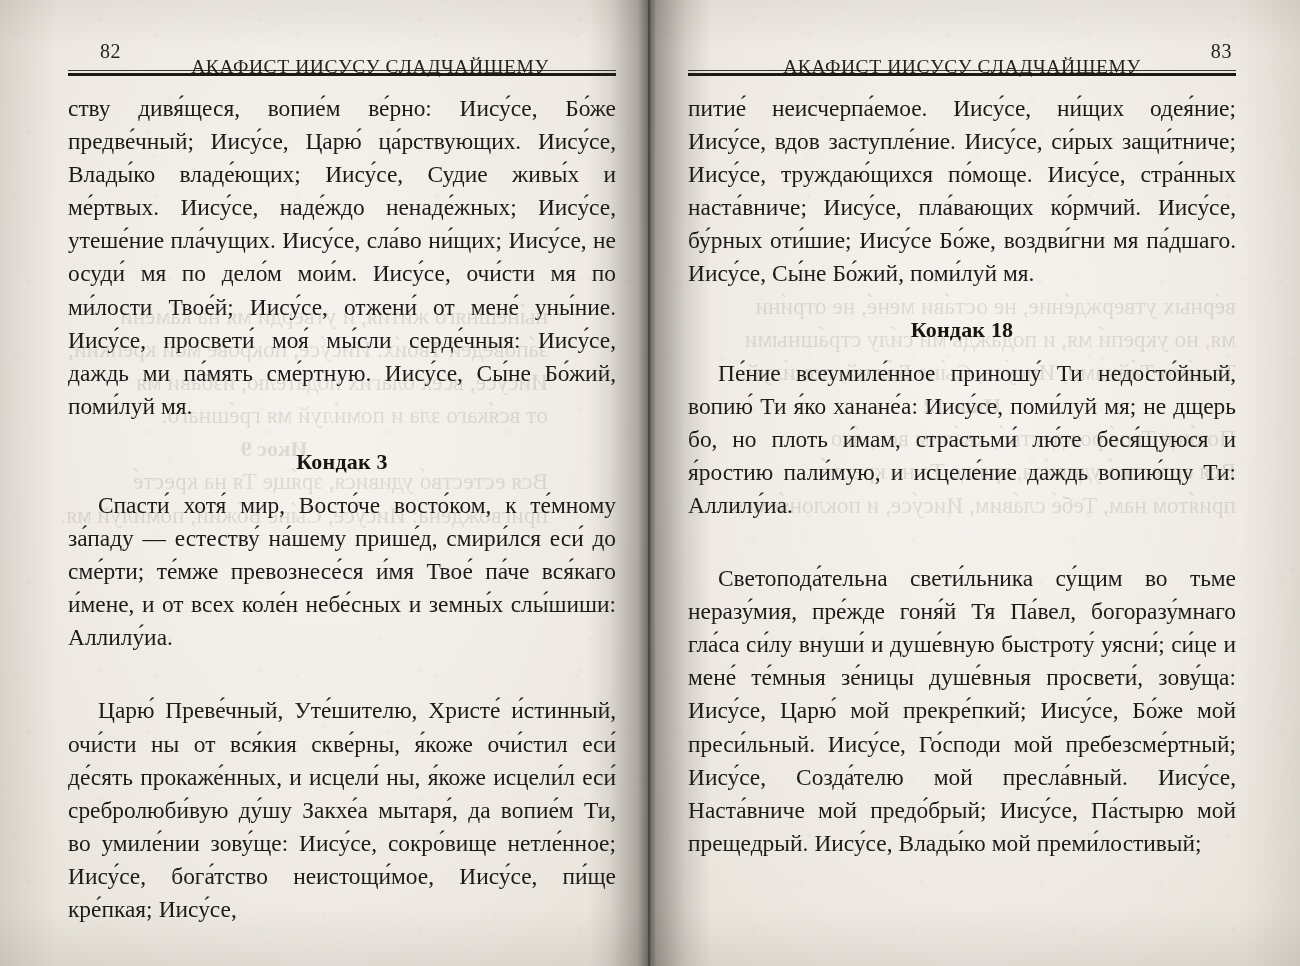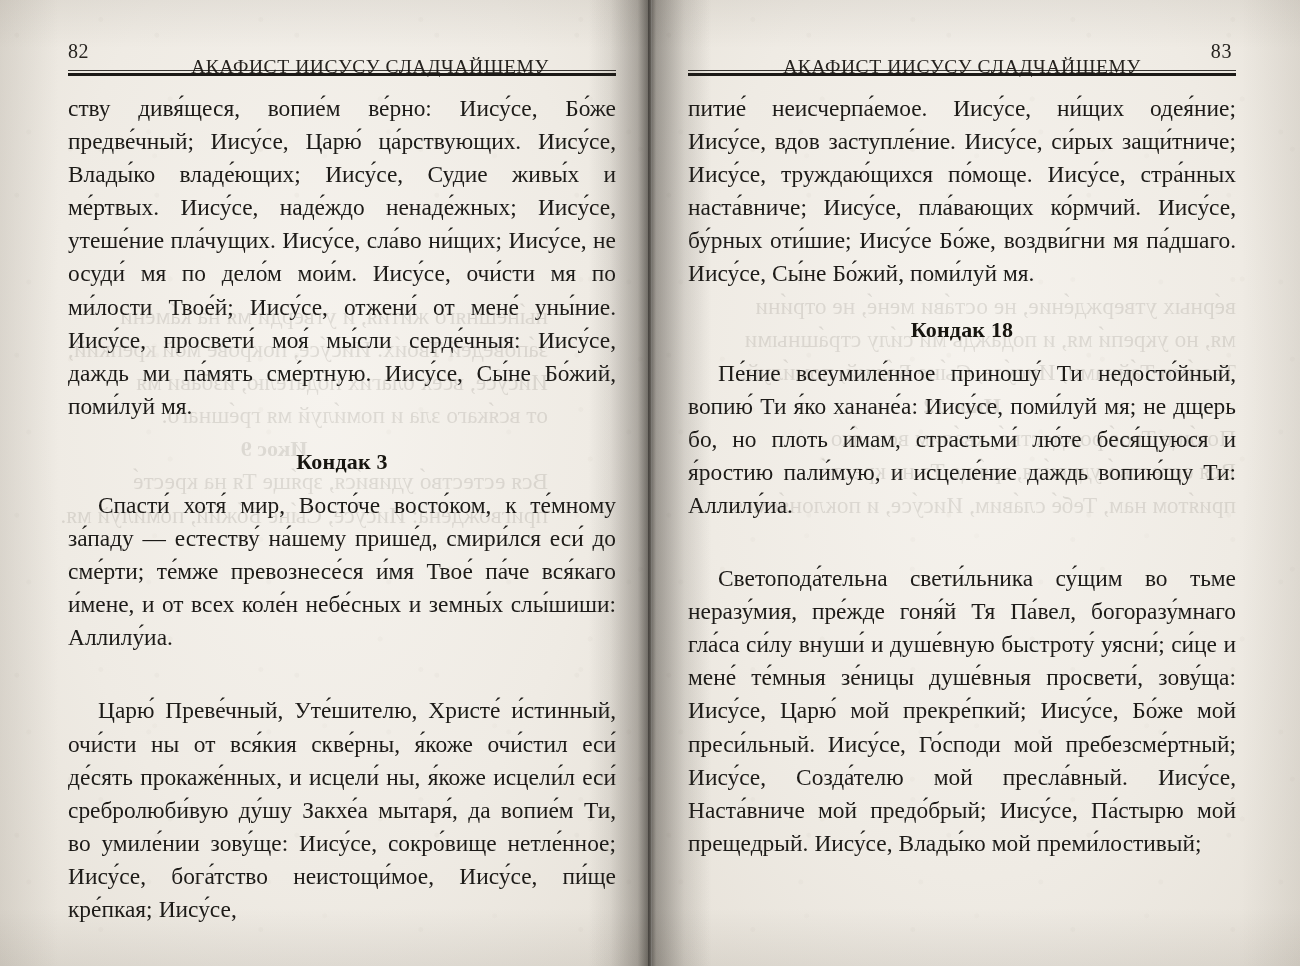--- a/index.html
+++ b/index.html
@@ -105,21 +105,21 @@
     white-space: nowrap;
   }
   .rh-title {
     position: absolute;
     top: 16px;
     width: 100%;
     text-align: center;
   }
   .rh-title-l { padding-left: 28px; }
   .rh-title-r { padding-right: 28px; }
-  .rh-folio { position: absolute; top: 0; font-size: 20px; }
+  .rh-folio { position: absolute; top: 0; font-size: 20px; margin-left: 32px; }
   .rh-folio-l { left: 0; }
   .rh-folio-r { right: 4px; }
 
   .head-rule {
     position: absolute;
     top: 70px;
     left: 0;
     width: 548px;
     height: 6px;
   }

